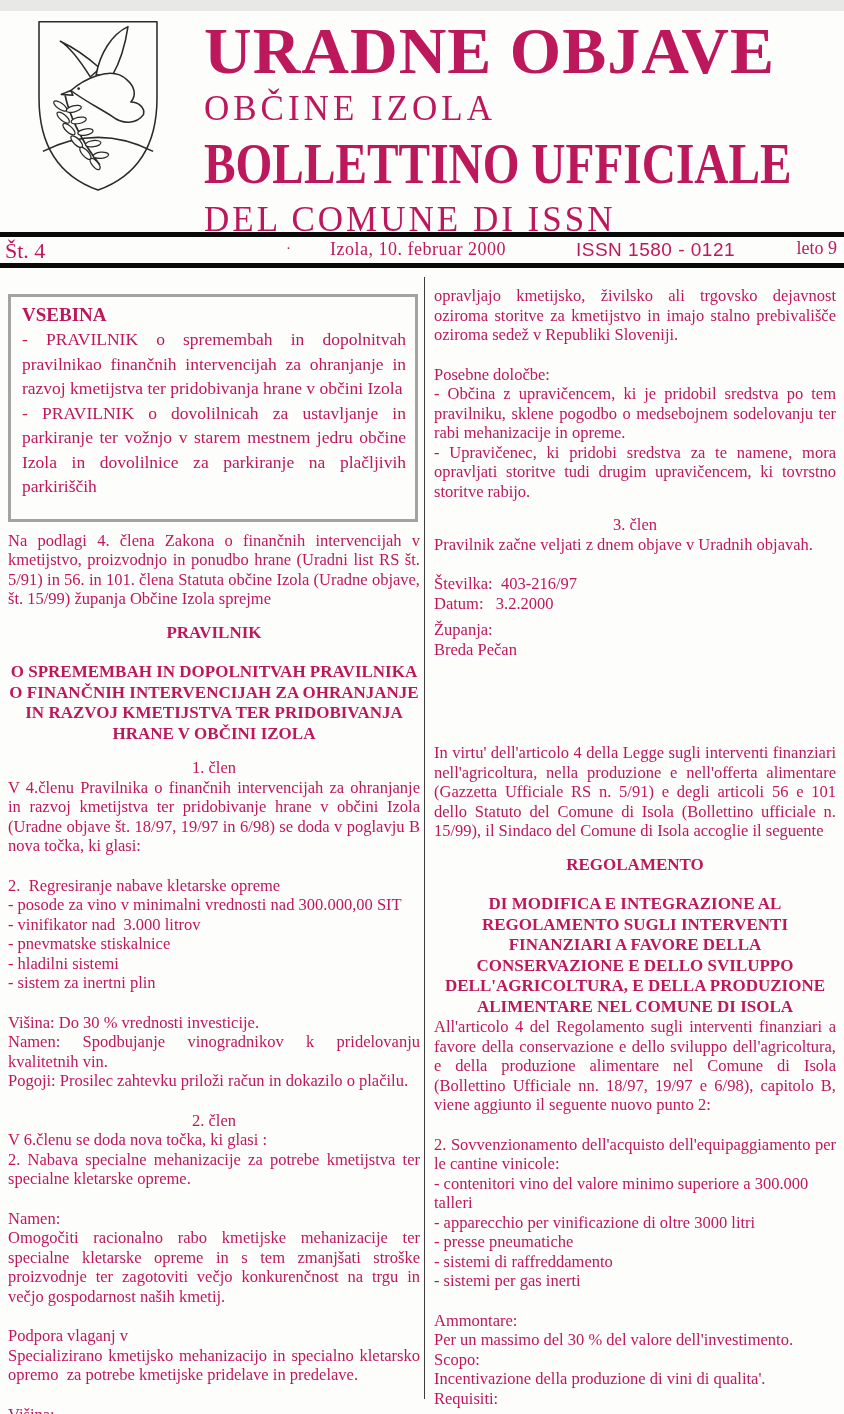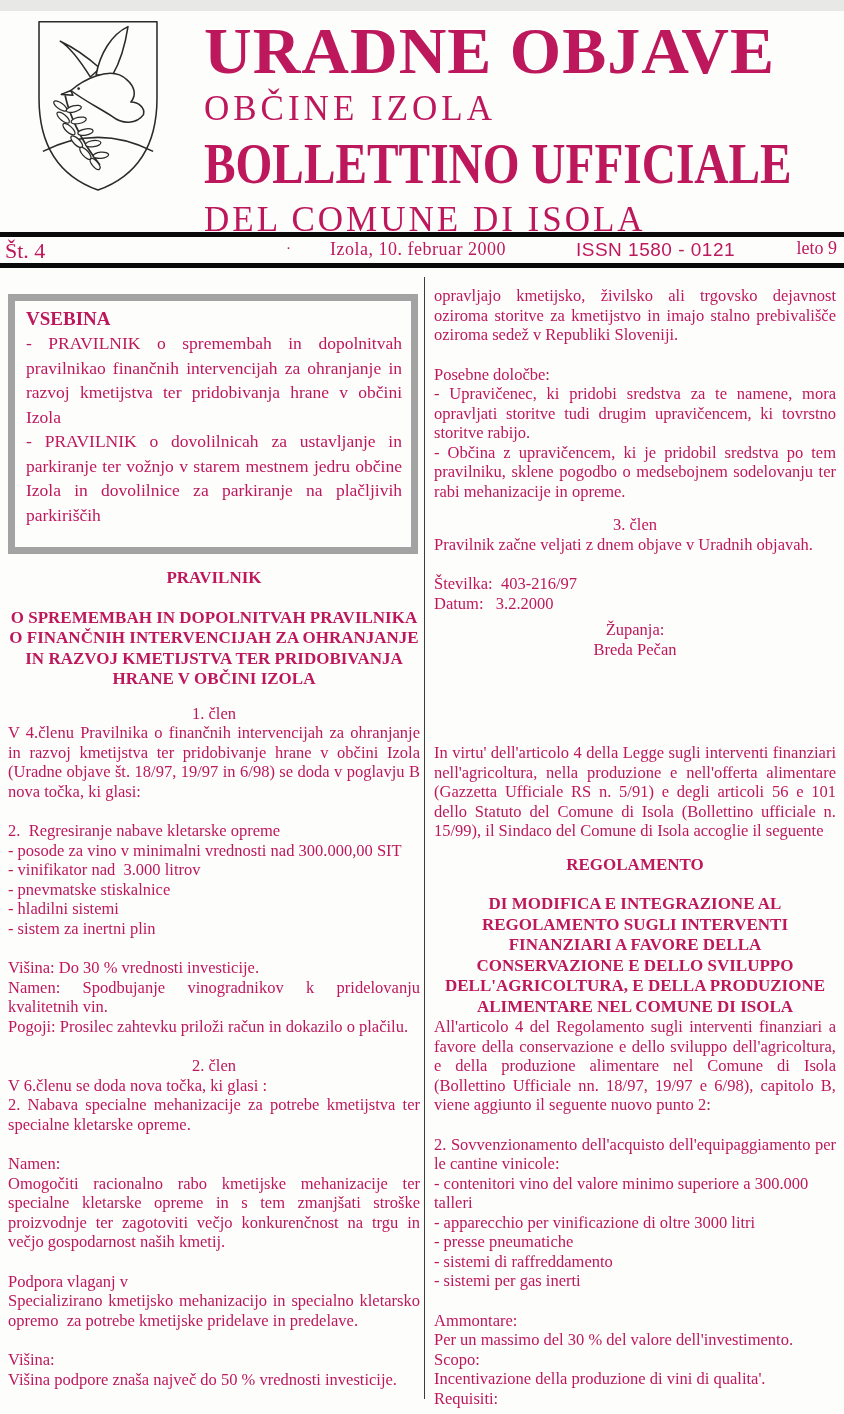--- a/index.html
+++ b/index.html
@@ -48,30 +48,30 @@
     position:absolute; top:266px; left:8px; width:828px; height:1122px;
     display:flex;
   }
   .col-left  { width:412px; flex:none; }
   .col-right { flex:1; border-left:1.5px solid #3c3c3c; margin-left:4px; padding-left:9px; }
 
   p, .line { margin:0; font-size:16.5px; line-height:19.5px; }
   .just   { text-align:justify; }
   .center { text-align:center; }
   .bold   { font-weight:bold; }
-  .right-align { text-align:center; }
+  .right-align { text-align:left; }
 
   .gap-s { margin-top:9px; }
   .gap-m { margin-top:14px; }
   .gap-l { margin-top:20px;font-family:Liberation Serif, serif; }
 
   
   .vsebina-box {
     margin-top:17px; margin-right:2px;
-    border:7px solid #a3a3a3;
+    border:3px solid #a3a3a3;
     padding:5px 9px 20px 11px;
   }
   .vsebina-heading { font-size:19px; font-weight:bold; line-height:25px; }
   .vsebina-item { font-size:17.5px; line-height:24.5px; text-align:justify; }
 
   .doc-title { font-size:17px; }
   .doc-subtitle { font-size:17px; line-height:20.5px; }
 
   .sig-block { margin-top:7px; }
   .intro-it-gap { margin-top:84px; }
@@ -113,21 +113,21 @@
           <ellipse cx="57" cy="141" rx="8" ry="3.2" transform="rotate(48 57 141)"></ellipse>
           <ellipse cx="73" cy="143" rx="8" ry="3.2" transform="rotate(-5 73 143)"></ellipse>
           <ellipse cx="67" cy="152" rx="7" ry="3" transform="rotate(50 67 152)"></ellipse>
         </g>
       </g>
     </svg>
     <div class="mast-titles">
       <div class="title-sl">URADNE OBJAVE</div>
       <div class="subtitle-sl">OBČINE IZOLA</div>
       <div class="title-it">BOLLETTINO UFFICIALE</div>
-      <div class="subtitle-it">DEL COMUNE DI ISOLA</div>
+      <div class="subtitle-it">DEL COMUNE DI ISSN</div>
     </div>
   </div>
 
   <div class="rule rule-top"></div>
 
   <div class="infobar">
     <span class="issue-no">Št. 4</span>
     <span class="info-dot">·</span>
     <span class="issue-date">Izola, 10. februar  2000</span>
     <span class="issn">ISSN 1580 - 0121</span>
@@ -139,20 +139,21 @@
   <div class="columns">
 
     <div class="col-left">
 
       <div class="vsebina-box">
         <div class="vsebina-heading">VSEBINA</div>
         <div class="vsebina-item">- PRAVILNIK o spremembah in dopolnitvah pravilnikao finančnih intervencijah za ohranjanje in razvoj kmetijstva ter pridobivanja hrane v občini Izola</div>
         <div class="vsebina-item">- PRAVILNIK o dovolilnicah za ustavljanje in parkiranje ter vožnjo v starem mestnem jedru občine Izola in dovolilnice za parkiranje na plačljivih parkiriščih</div>
       </div>
 
+      <p class="just gap-s">Na podlagi 4. člena Zakona o finančnih intervencijah v kmetijstvo, proizvodnjo in ponudbo hrane (Uradni list RS št. 5/91) in 56. in 101. člena Statuta občine Izola (Uradne objave, št. 15/99) županja Občine Izola sprejme</p>
 
       <p class="center bold doc-title gap-m">PRAVILNIK</p>
 
       <p class="center bold doc-subtitle gap-l">O SPREMEMBAH IN DOPOLNITVAH PRAVILNIKA O FINANČNIH INTERVENCIJAH ZA OHRANJANJE IN RAZVOJ KMETIJSTVA TER PRIDOBIVANJA HRANE V OBČINI IZOLA</p>
 
       <p class="center gap-m">1. člen</p>
       <p class="just">V 4.členu Pravilnika o finančnih intervencijah za ohranjanje in razvoj kmetijstva ter pridobivanje hrane v občini Izola (Uradne objave št. 18/97, 19/97 in 6/98) se doda v poglavju B nova točka, ki glasi:</p>
 
       <p class="gap-l">2.&nbsp; Regresiranje nabave kletarske opreme</p>
       <div class="line">- posode za vino v minimalni vrednosti nad 300.000,00 SIT</div>
@@ -178,22 +179,22 @@
       <p class="gap-l">Višina:</p>
       <p>Višina podpore znaša največ do 50 % vrednosti investicije.</p>
 
     </div>
 
     <div class="col-right">
 
       <p class="just gap-s">opravljajo kmetijsko, živilsko ali trgovsko dejavnost oziroma storitve za kmetijstvo in imajo stalno prebivališče oziroma sedež v Republiki Sloveniji.</p>
 
       <p class="gap-l">Posebne določbe:</p>
+      <p class="just">- Občina z upravičencem, ki je pridobil sredstva po tem pravilniku, sklene pogodbo o medsebojnem sodelovanju ter rabi mehanizacije in opreme.</p>
       <p class="just">- Upravičenec, ki pridobi sredstva za te namene, mora opravljati storitve tudi drugim upravičencem, ki tovrstno storitve rabijo.</p>
-      <p class="just">- Občina z upravičencem, ki je pridobil sredstva po tem pravilniku, sklene pogodbo o medsebojnem sodelovanju ter rabi mehanizacije in opreme.</p>
 
       <p class="center gap-m">3. člen</p>
       <p>Pravilnik začne veljati z dnem objave v Uradnih objavah.</p>
 
       <p class="gap-l">Številka:&nbsp; 403-216/97</p>
       <p>Datum:&nbsp;&nbsp; 3.2.2000</p>
 
       <div class="sig-block">
         <p class="right-align">Županja:</p>
         <p class="right-align">Breda Pečan</p>

